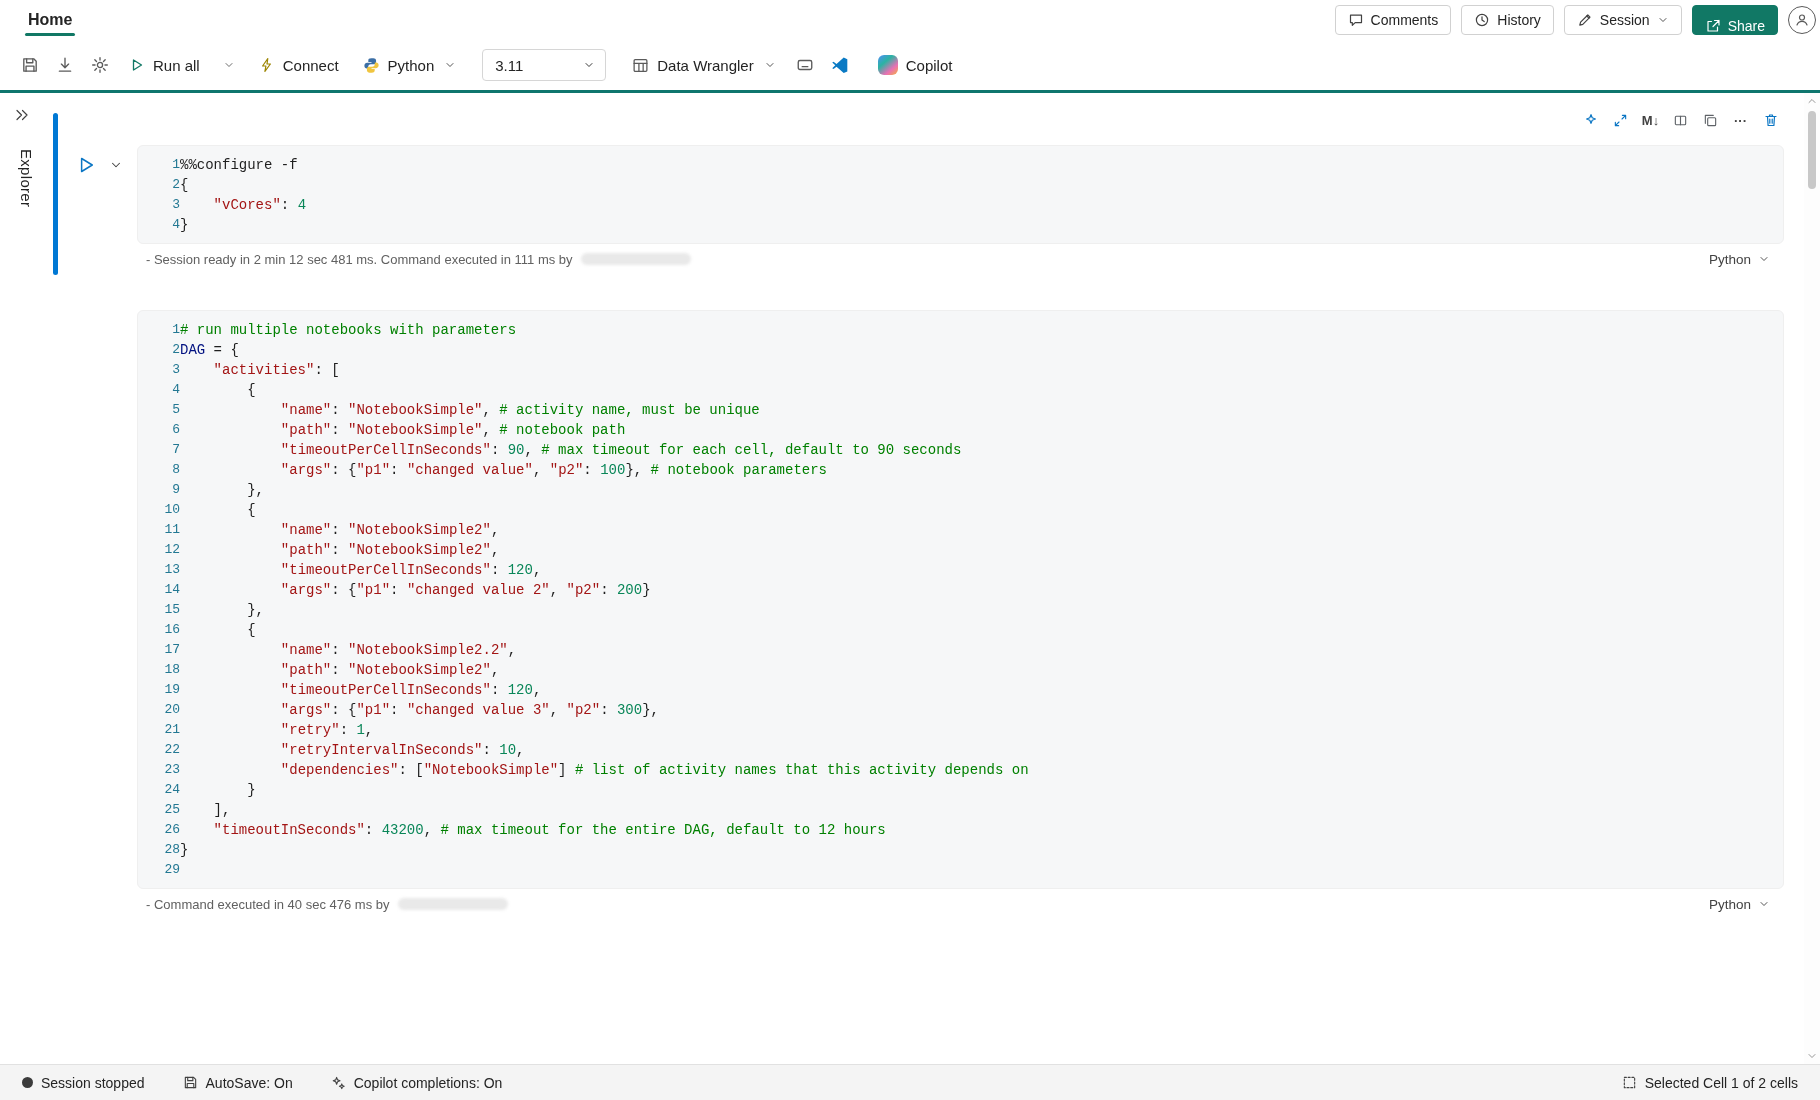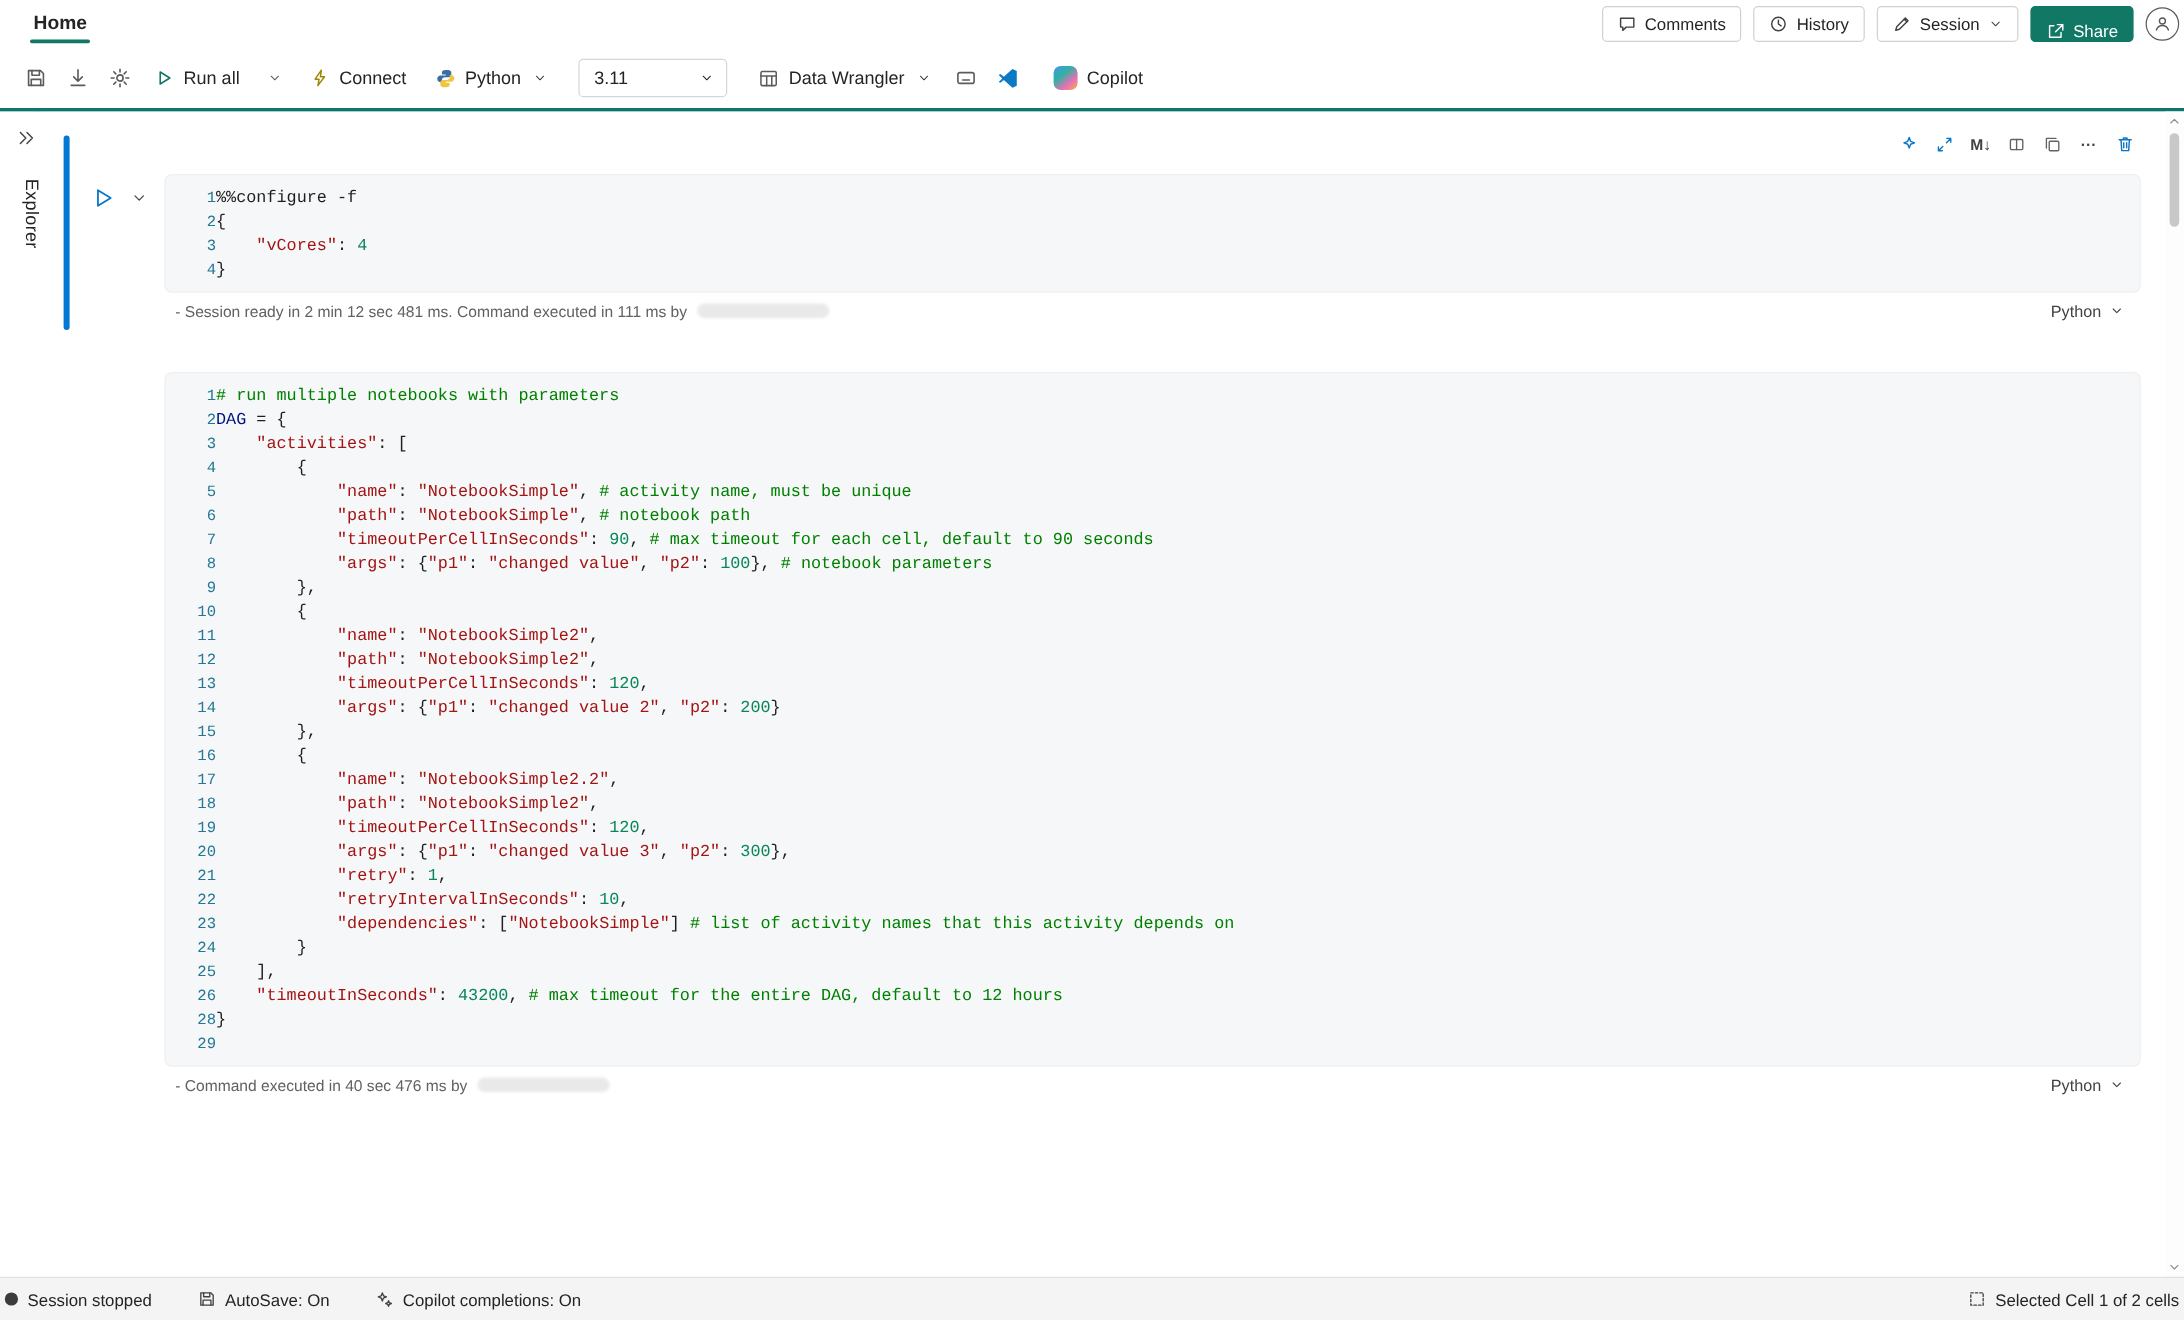--- a/index.html
+++ b/index.html
@@ -107,21 +107,21 @@
   .scrollbar { position: absolute; right: 0; top: 0; bottom: 0; width: 16px; background: #fdfdfd; }
   .sb-arrow { position: absolute; left: 2px; width: 12px; height: 12px; color: #8a8a8a; }
   .sb-arrow.up { top: 2px; }
   .sb-arrow.down { bottom: 2px; }
   .sb-thumb { position: absolute; left: 4px; top: 18px; width: 8px; height: 78px; background: #c8c8c8; border-radius: 4px; }
 
   
   .statusbar {
     position: absolute; left: 0; right: 0; bottom: 0; height: 36px;
     background: #f4f4f4; border-top: 1px solid #e1e1e1;
-    display: flex; align-items: center; padding: 0 4px; gap: 38px; font-size: 14px; color: #242424;
+    display: flex; align-items: center; padding: 0 22px; gap: 38px; font-size: 14px; color: #242424;
   }
   .sb-item { display: flex; align-items: center; gap: 8px; }
   .sb-dot { width: 11px; height: 11px; border-radius: 50%; background: #3b3b3b; }
   .sb-right { margin-left: auto; }
   .sb-icon { color: #424242; }
 </style>
 </head>
 <body>
 
 <div class="menubar">

